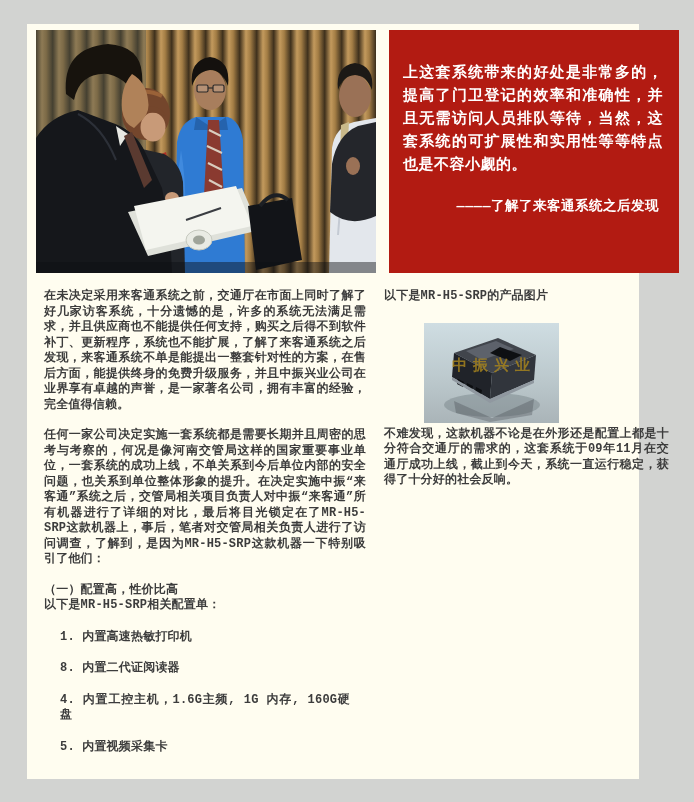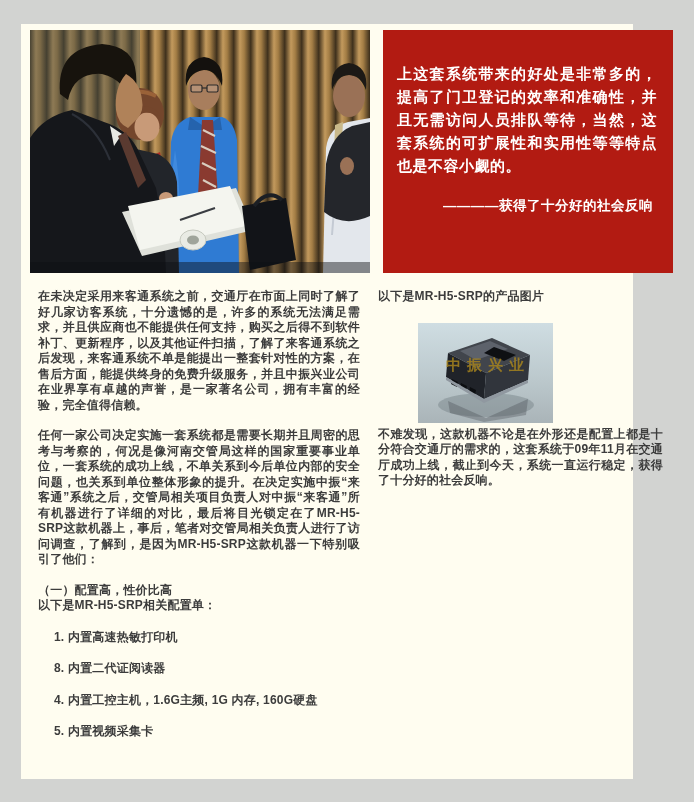--- a/index.html
+++ b/index.html
@@ -3,22 +3,23 @@
 <meta charset="utf-8">
 <style>
   html,body{margin:0;padding:0;}
   body{
     width:694px;height:802px;position:relative;
     background:#d2d3d1;
     font-family:"Liberation Sans",sans-serif;
     overflow:hidden;
   }
   .sheet{
-    position:absolute;left:21px;top:24px;width:612px;height:755px;
+    position:absolute;left:27px;top:24px;width:612px;height:755px;
     background:#fffdf0;
+    font-family:Liberation Mono, monospace;
   }
   .photo{
     position:absolute;left:9px;top:6px;width:340px;height:243px;
     overflow:hidden;background:#6b5533;
   }
   .photo svg{display:block;}
   .quote-box{
     position:absolute;left:362px;top:6px;width:290px;height:243px;
     background:#b21b12;color:#ffffff;
   }
@@ -114,25 +115,25 @@
 
       <path d="M212,176 L256,168 L266,230 L220,240 Z" fill="#121418"></path>
       <path d="M224,176 Q238,158 252,170" stroke="#1c1f24" stroke-width="4" fill="none"></path>
 
       <rect x="0" y="232" width="340" height="11" fill="#0e1013" opacity="0.45"></rect>
     </svg>
   </div>
 
   <div class="quote-box">
     <p class="quote-text">上这套系统带来的好处是非常多的，提高了门卫登记的效率和准确性，并且无需访问人员排队等待，当然，这套系统的可扩展性和实用性等等特点也是不容小觑的。</p>
-    <p class="quote-attr">————获得了十分好的社会反响</p>
+    <p class="quote-attr">————了解了来客通系统之后发现</p>
   </div>
 
   <div class="col col-left">
-    <p>在未决定采用来客通系统之前，交通厅在市面上同时了解了好几家访客系统，十分遗憾的是，许多的系统无法满足需求，并且供应商也不能提供任何支持，购买之后得不到软件补丁、更新程序，以及其他证件扫描，了解了来客通系统之后发现，来客通系统不单是能提出一整套针对性的方案，在售后方面，能提供终身的免费升级服务，并且中振兴业公司在业界享有卓越的声誉，是一家著名公司，拥有丰富的经验，完全值得信赖。</p>
+    <p>在未决定采用来客通系统之前，交通厅在市面上同时了解了好几家访客系统，十分遗憾的是，许多的系统无法满足需求，并且供应商也不能提供任何支持，购买之后得不到软件补丁、更新程序，系统也不能扩展，了解了来客通系统之后发现，来客通系统不单是能提出一整套针对性的方案，在售后方面，能提供终身的免费升级服务，并且中振兴业公司在业界享有卓越的声誉，是一家著名公司，拥有丰富的经验，完全值得信赖。</p>
     <p>任何一家公司决定实施一套系统都是需要长期并且周密的思考与考察的，何况是像河南交管局这样的国家重要事业单位，一套系统的成功上线，不单关系到今后单位内部的安全问题，也关系到单位整体形象的提升。在决定实施中振“来客通”系统之后，交管局相关项目负责人对中振“来客通”所有机器进行了详细的对比，最后将目光锁定在了MR-H5-SRP这款机器上，事后，笔者对交管局相关负责人进行了访问调查，了解到，是因为MR-H5-SRP这款机器一下特别吸引了他们：</p>
     <p class="tight">（一）配置高，性价比高</p>
     <p class="tight">以下是MR-H5-SRP相关配置单：</p>
     <ul class="spec-list">
       <li>1. 内置高速热敏打印机</li>
       <li>8. 内置二代证阅读器</li>
       <li>4. 内置工控主机，1.6G主频, 1G 内存, 160G硬盘</li>
       <li>5. 内置视频采集卡</li>
     </ul>
   </div>

